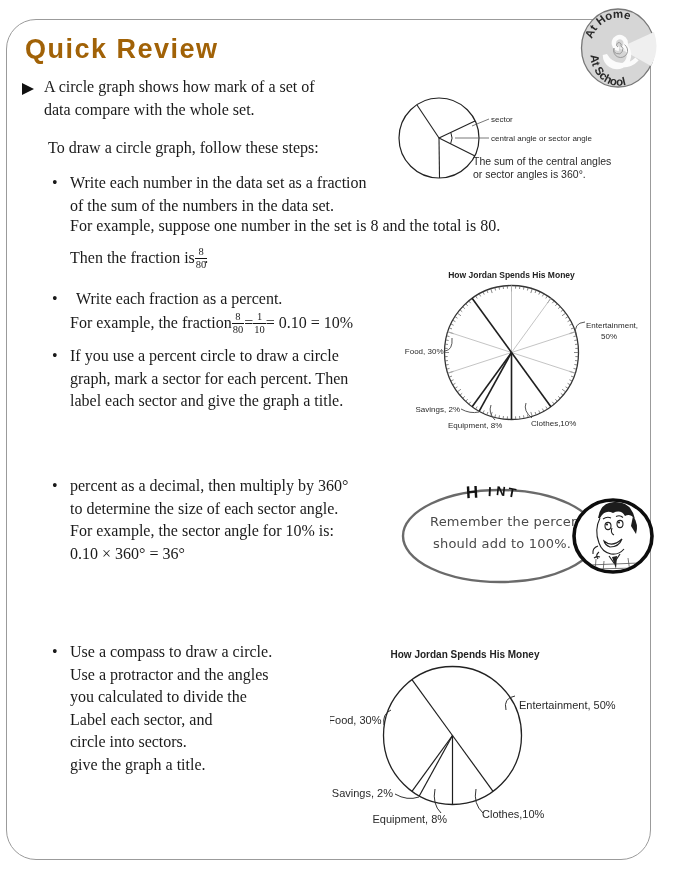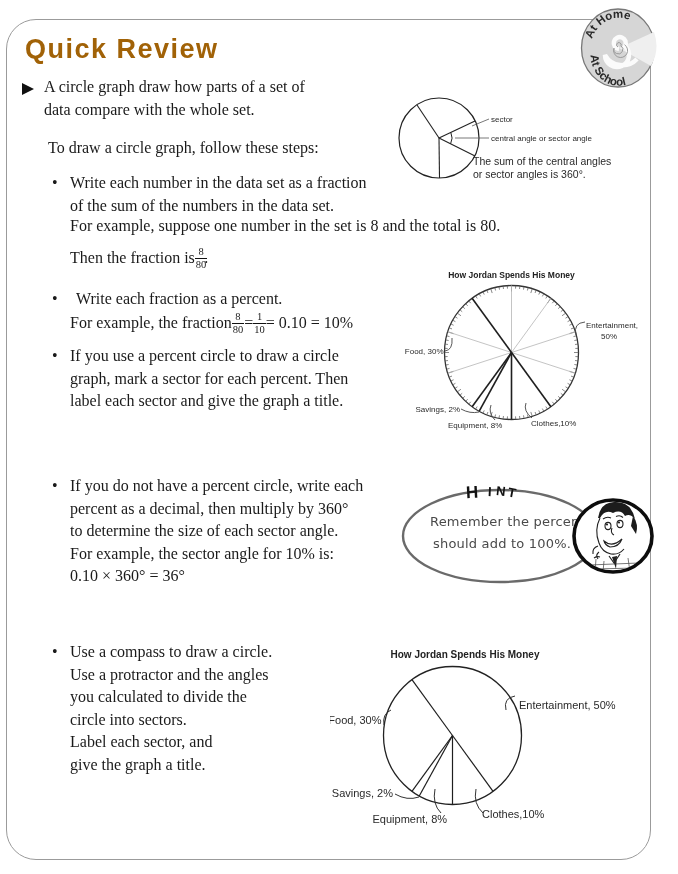--- a/index.html
+++ b/index.html
@@ -44,21 +44,21 @@
     </text>
     <text font-size="11.5" font-weight="bold">
       <textPath href="#bp2" startOffset="2">At School</textPath>
     </text>
   </svg>
 
   <div id="page-title" class="abs">Quick Review</div>
 
   <div class="abs arrow-tri" style="left:22px;top:83px;"></div>
   <div class="abs serif" style="left:44px;top:76px;">
-    <div>A circle graph draw how parts of a set of</div>
+    <div>A circle graph shows how mark of a set of</div>
     <div>data compare with the whole set.</div>
   </div>
   <div class="abs serif" style="left:48px;top:137px;text-align:center;">To draw a circle graph, follow these steps:</div>
 
   <div class="abs dot" style="left:52px;top:172px;">•</div>
   <div class="abs serif" style="left:70px;top:172px;">
     <div>Write each number in the data set as a fraction</div>
     <div>of the sum of the numbers in the data set.</div>
   </div>
   <div class="abs serif" style="left:70px;top:215px;">For example, suppose one number in the set is 8 and the total is 80.</div>
@@ -89,34 +89,33 @@
 
   <div class="abs dot" style="left:52px;top:345px;">•</div>
   <div class="abs serif" style="left:70px;top:345px;">
     <div>If you use a percent circle to draw a circle</div>
     <div>graph, mark a sector for each percent. Then</div>
     <div>label each sector and give the graph a title.</div>
   </div>
 
   <div class="abs dot" style="left:52px;top:475px;">•</div>
   <div class="abs serif" style="left:70px;top:475px;">
-    <div>If you do not have a percent circle, write each</div>
     <div>percent as a decimal, then multiply by 360°</div>
     <div>to determine the size of each sector angle.</div>
     <div>For example, the sector angle for 10% is:</div>
     <div>0.10 × 360° = 36°</div>
   </div>
 
   <div class="abs dot" style="left:52px;top:641px;">•</div>
   <div class="abs serif" style="left:70px;top:641px;">
     <div>Use a compass to draw a circle.</div>
     <div>Use a protractor and the angles</div>
     <div>you calculated to divide the</div>
+    <div>Label each sector, and</div>
     <div>circle into sectors.</div>
-    <div>Label each sector, and</div>
     <div>give the graph a title.</div>
   </div>
 
   <svg class="abs" style="left:396px;top:92px;" width="262" height="102" viewBox="0 0 262 102">
     <circle cx="43" cy="46" r="40" fill="none" stroke="#222" stroke-width="1.2"></circle>
     <g stroke="#222" stroke-width="1.1">
       <line x1="43" y1="46" x2="21" y2="13"></line>
       <line x1="43" y1="46" x2="79" y2="29"></line>
       <line x1="43" y1="46" x2="79" y2="64"></line>
       <line x1="43" y1="46" x2="43.5" y2="86"></line>

